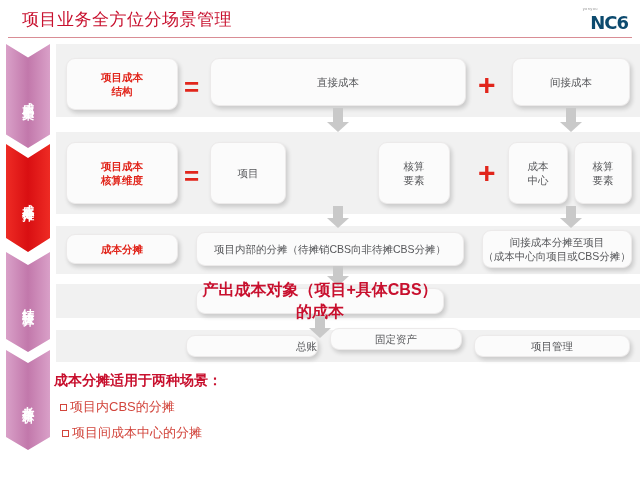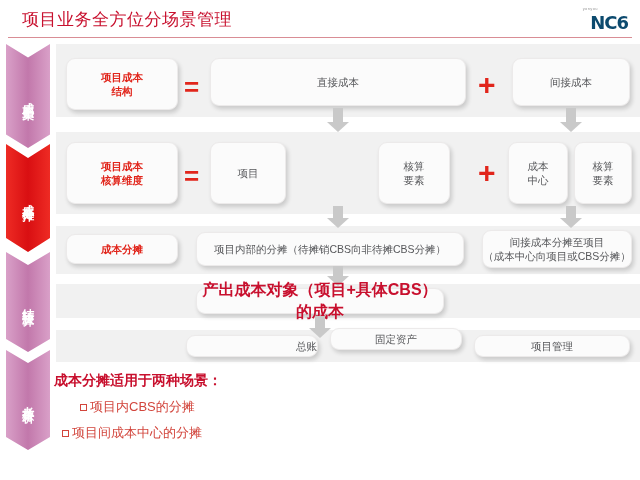--- a/index.html
+++ b/index.html
@@ -233,21 +233,21 @@
   <div class="card" style="left:330px;top:328px;width:132px;height:22px;">
     <span>固定资产</span>
   </div>
 
   <div class="card" style="left:474px;top:335px;width:156px;height:22px;">
     <span>项目管理</span>
   </div>
 
   <div class="note-title" style="left:54px;">成本分摊适用于两种场景：</div>
 
-  <div class="note-li l1" style="left:80px;justify-content:center;">
+  <div class="note-li l1" style="left:60px;justify-content:center;">
     <span class="bullet"></span>
     <span>项目内CBS的分摊</span>
   </div>
 
   <div class="note-li l2" style="left:62px;text-align:center;">
     <span class="bullet"></span>
     <span>项目间成本中心的分摊</span>
   </div>
 
 

